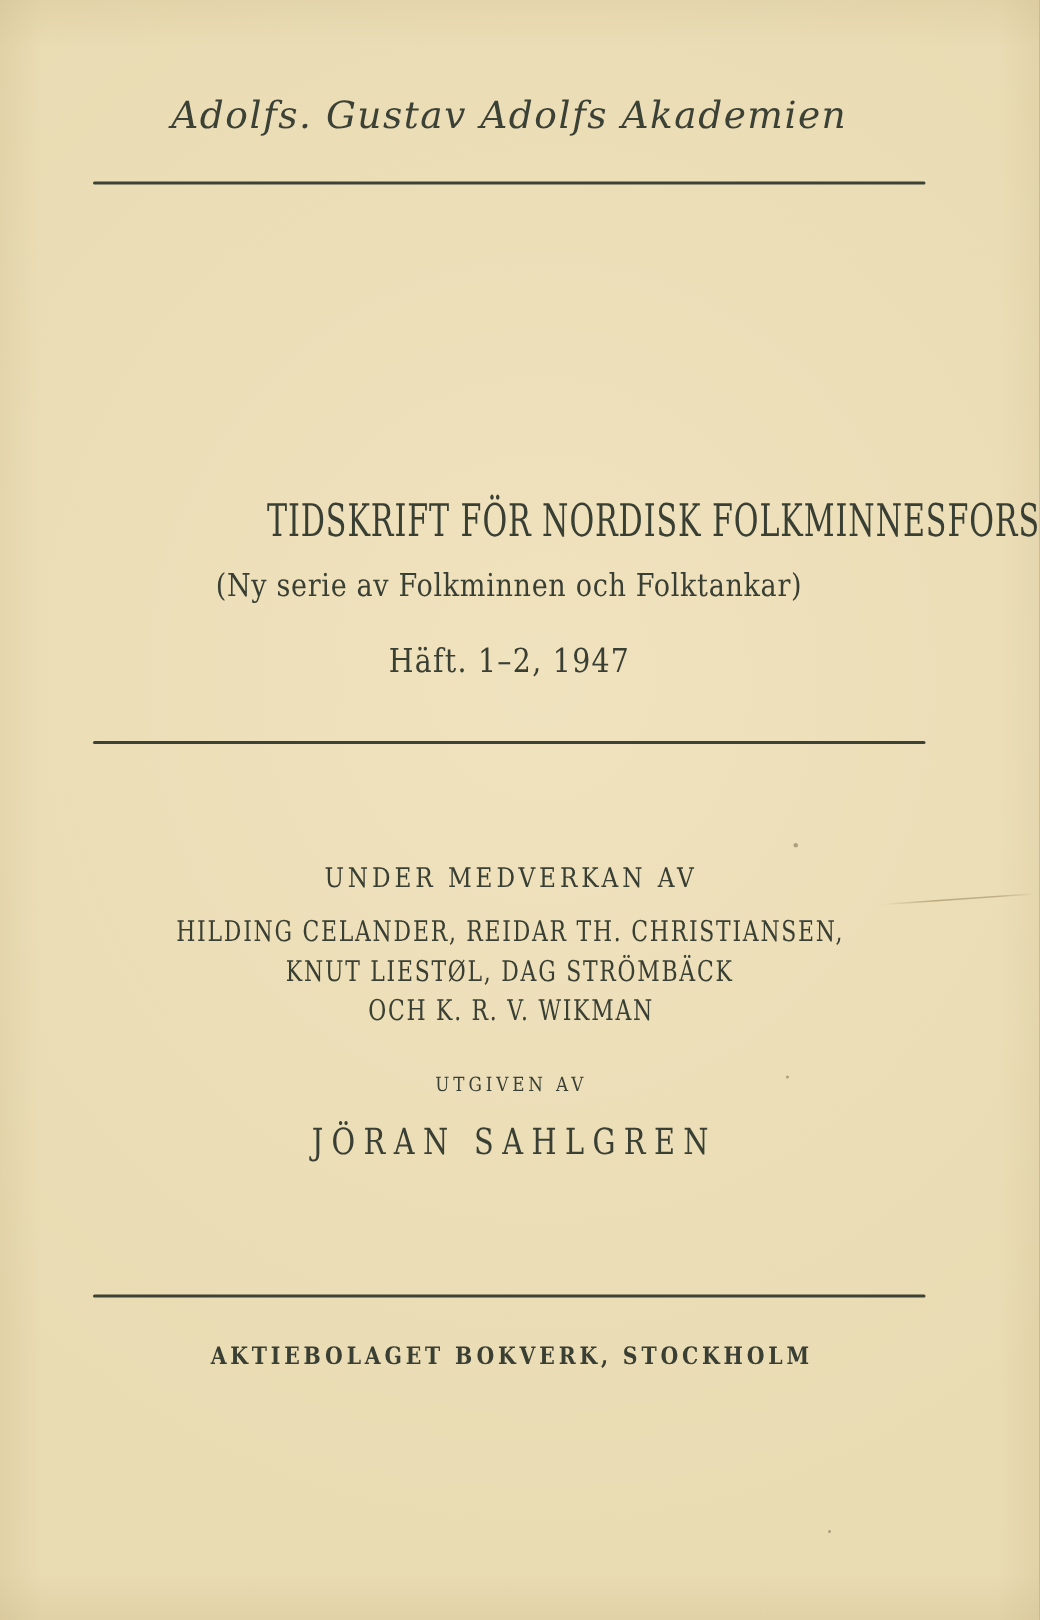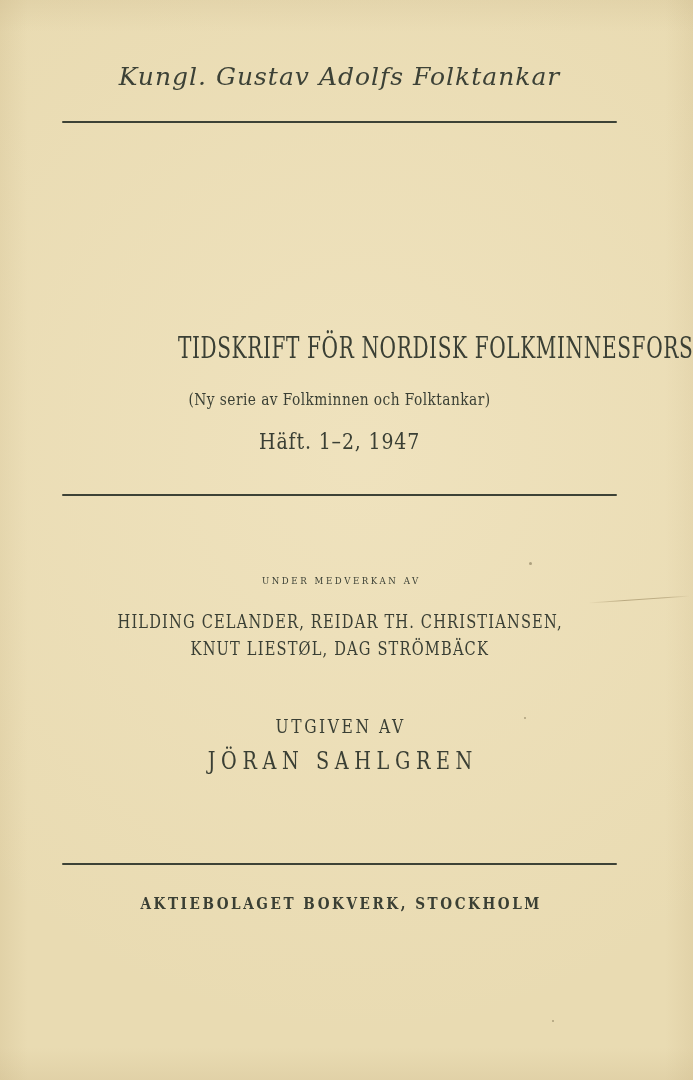--- a/index.html
+++ b/index.html
@@ -37,30 +37,30 @@
   .rule-1 { top: 121px; }
   .rule-2 { top: 494px; }
   .rule-3 { top: 863px; }
 
   .main-title { top: 200px; font-size: 128px; line-height: 1; color: #343931; }
   .main-title .squeeze { transform: scaleX(0.80); letter-spacing: 0.22em; margin-right: -0.22em; }
 
   .subtitle { top: 333px; font-size: 30px; line-height: 1; }
   .subtitle .squeeze { transform: scaleX(0.67); letter-spacing: 0.03em; }
 
-  .series-note { top: 390px; font-size: 16px; }
+  .series-note { top: 378px; font-size: 21px; }
   .series-note .squeeze { transform: scaleX(0.86); letter-spacing: 0.5px; }
 
   .issue-line { top: 429px; font-size: 22px; }
   .issue-line .squeeze { transform: scaleX(0.86); letter-spacing: 1px; }
 
-  .small-caps-heading { font-size: 10px; }
+  .small-caps-heading { font-size: 18px; }
   .small-caps-heading .squeeze { transform: scaleX(0.86); letter-spacing: 3px; margin-right: -3px; }
   .medverkan-heading { top: 575px; }
-  .utgiven-heading { top: 716px; font-size: 18px; }
+  .utgiven-heading { top: 716px; font-size: 13px; }
 
   .contributors { position: absolute; top: 608px; left: 0; width: 100%; }
   .contrib-line { font-size: 19px; line-height: 26.5px; white-space: nowrap; text-align: center; }
   .contrib-line .squeeze { transform: scaleX(0.77); letter-spacing: 1.5px; margin-right: -1.5px; }
 
   .editor-name { top: 747px; font-size: 24px; }
   .editor-name .squeeze { transform: scaleX(0.80); letter-spacing: 7px; margin-right: -7px; }
 
   .imprint-line { top: 894px; font-size: 16px; font-weight: bold; }
   .imprint-line .squeeze { transform: scaleX(0.85); letter-spacing: 3px; margin-right: -3px; }
@@ -76,21 +76,21 @@
   .speck-2 { left: 524px; top: 717px; width: 2px; height: 2px; }
   .speck-3 { left: 552px; top: 1020px; width: 2px; height: 2px; }
 </style>
 </head>
 <body>
 
 <div class="page">
   <div class="content">
 
     <div class="block academy-line">
-      <span class="squeeze">Kungl. Gustav Adolfs Folktankar</span>
+      <span class="squeeze">Adolfs. Gustav Adolfs Akademien</span>
     </div>
 
     <div class="rule rule-1"></div>
 
 
     <div class="block subtitle">
       <span class="squeeze">TIDSKRIFT FÖR NORDISK FOLKMINNESFORSKNING</span>
     </div>
 
     <div class="block series-note">
@@ -107,20 +107,23 @@
       <span class="squeeze">UNDER MEDVERKAN AV</span>
     </div>
 
     <div class="contributors">
       <div class="contrib-line">
         <span class="squeeze">HILDING CELANDER, REIDAR TH. CHRISTIANSEN,</span>
       </div>
       <div class="contrib-line">
         <span class="squeeze">KNUT LIESTØL, DAG STRÖMBÄCK</span>
       </div>
+      <div class="contrib-line">
+        <span class="squeeze">OCH K. R. V. WIKMAN</span>
+      </div>
     </div>
 
     <div class="block small-caps-heading utgiven-heading">
       <span class="squeeze">UTGIVEN AV</span>
     </div>
 
     <div class="block editor-name">
       <span class="squeeze">JÖRAN SAHLGREN</span>
     </div>
 

